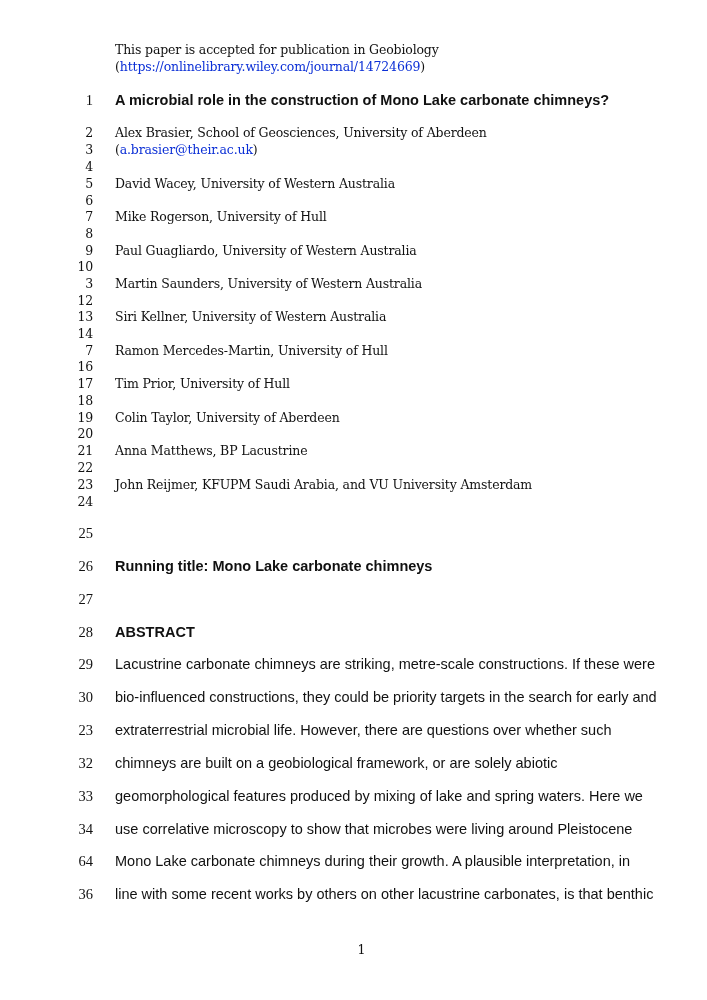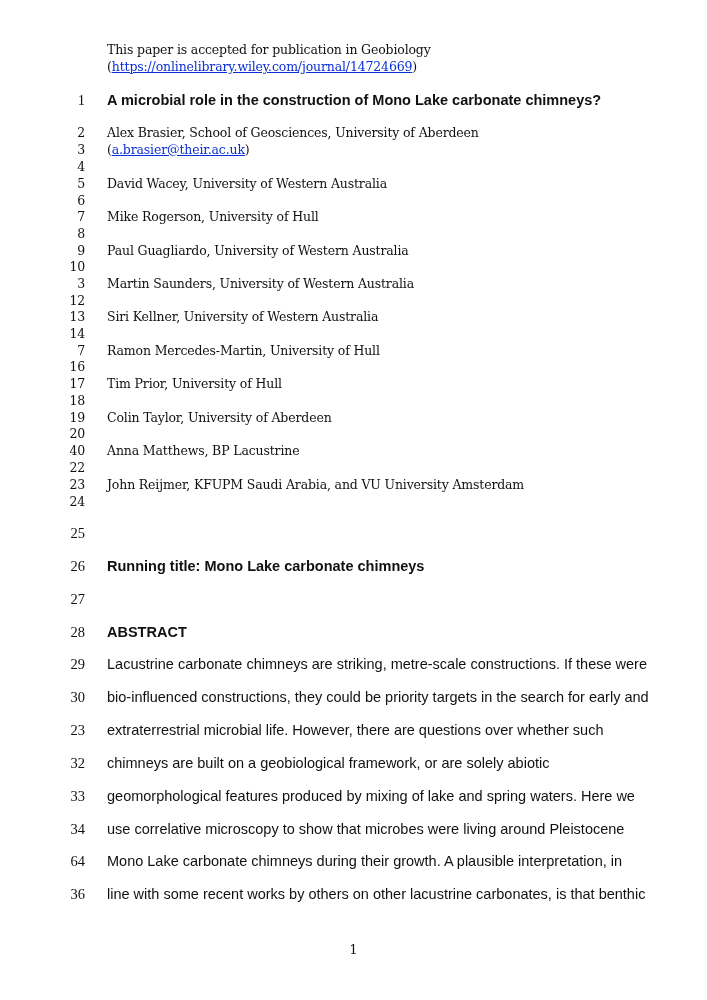--- a/index.html
+++ b/index.html
@@ -1,24 +1,24 @@
 <!DOCTYPE html>
 <html><head>
   <meta charset="utf-8">
   <style>
     html, body { margin: 0; padding: 0; background: #ffffff; }
     body { width: 707px; height: 1000px; position: relative; overflow: hidden; color: #111; }
-    .page { position: absolute; left: 0; top: 0; width: 663px; height: 1000px; }
+    .page { position: absolute; left: 8px; top: 0; width: 663px; height: 1000px; }
     .line { position: absolute; left: 0; width: 707px; white-space: nowrap; }
     .num { position: absolute; right: 622px; text-align: right; font-family: "Liberation Serif", serif; font-size: 14.5px; }
     .num.cam { font-family: "DejaVu Serif", serif; font-size: 12.5px; }
     .txt { position: absolute; left: 107px; font-family: Liberation Sans, sans-serif; font-size: 14.5px; }
     .cam { font-family: "DejaVu Serif", serif; font-size: 12.5px; letter-spacing: -0.15px; }
     .bold { font-weight: bold; }
-    a.link { color: #1a0dab; color: #0b2fd6; text-decoration: underline; }
+    a.link { color: #1a0dab; color: #0b2fd6; }
     .pageno { position: absolute; top: 942px; left: 0; width: 707px; text-align: center; font-family: "DejaVu Serif", serif; font-size: 12.5px; }
   </style>
 </head>
 <body>
 
 <div class="page">
 
   <div class="line" style="top:42px;">
     <span class="txt cam">This paper is accepted for publication in Geobiology</span>
   </div>
@@ -92,21 +92,21 @@
     <span class="num cam">18</span>
   </div>
   <div class="line" style="top:410px;">
     <span class="num cam">19</span>
     <span class="txt cam">Colin Taylor, University of Aberdeen</span>
   </div>
   <div class="line" style="top:426px;">
     <span class="num cam">20</span>
   </div>
   <div class="line" style="top:443px;">
-    <span class="num cam">40</span>
+    <span class="num cam">21</span>
     <span class="txt cam">Anna Matthews, BP Lacustrine</span>
   </div>
   <div class="line" style="top:460px;">
     <span class="num cam">22</span>
   </div>
   <div class="line" style="top:477px;">
     <span class="num cam">23</span>
     <span class="txt cam">John Reijmer, KFUPM Saudi Arabia, and VU University Amsterdam</span>
   </div>
   <div class="line" style="top:494px;">

